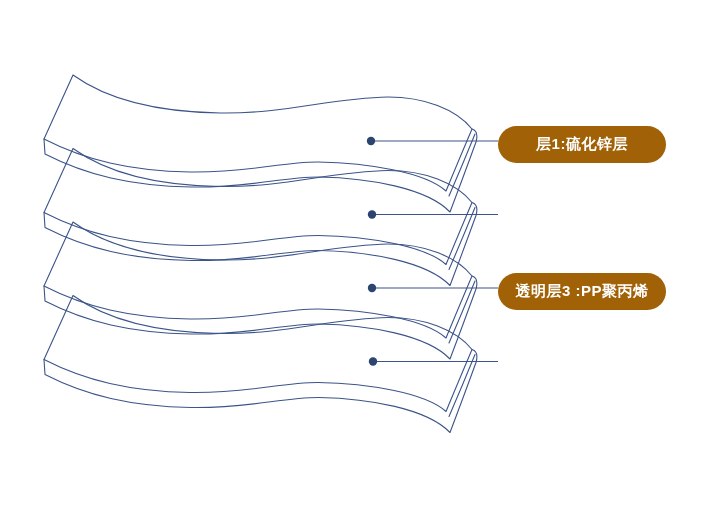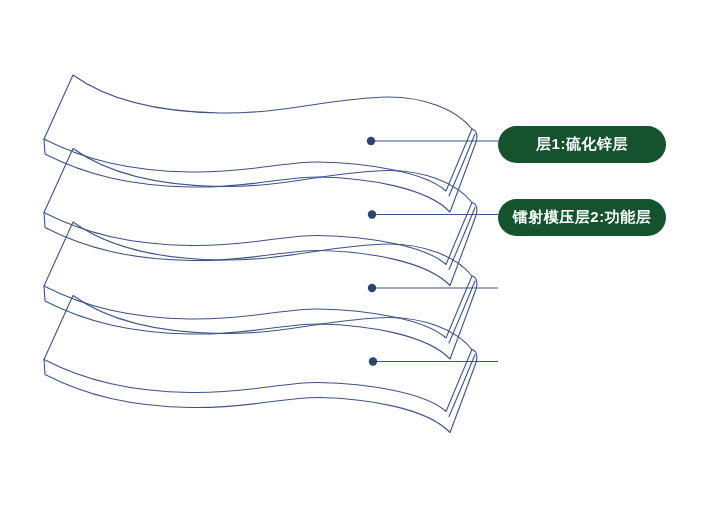--- a/index.html
+++ b/index.html
@@ -11,21 +11,21 @@
     font-family:"Liberation Sans", sans-serif;
   }
   svg.diagram{position:absolute;left:0;top:0;}
   .sheet-stroke{fill:none;stroke:#3c5489;stroke-width:1.1;stroke-linejoin:round;stroke-linecap:round;}
   .callout-line{stroke:#3c5489;stroke-width:1.1;}
   .callout-dot{fill:#2b4470;}
   .pill{
     position:absolute;
     left:498px;
     width:168px;height:37px;
-    background:#14532d;
+    background:#a16207;
     border-radius:18.5px;
     color:#ffffff;
     display:flex;align-items:center;justify-content:center;
     font-size:15px;font-weight:bold;
     letter-spacing:0.5px;
     white-space:nowrap;
   }
   .pill-1{top:125.5px;}
   .pill-2{top:199px;}
   .pill-3{top:272.5px;}
@@ -80,17 +80,17 @@
     </g>
     <g>
       <line class="callout-line" x1="373" y1="361.5" x2="498" y2="361.5"></line>
       <circle class="callout-dot" cx="373" cy="361.5" r="4.2"></circle>
     </g>
   </svg>
 
   <div class="pill pill-1">
     <span>层1:硫化锌层</span>
   </div>
-  <div class="pill pill-2">
-    <span>镭射模压层2:功能层</span>
+  <div class="pill pill-3">
+    <span>透明层3 :PP聚丙烯</span>
   </div>
 
 </div>
 
 </body></html>

